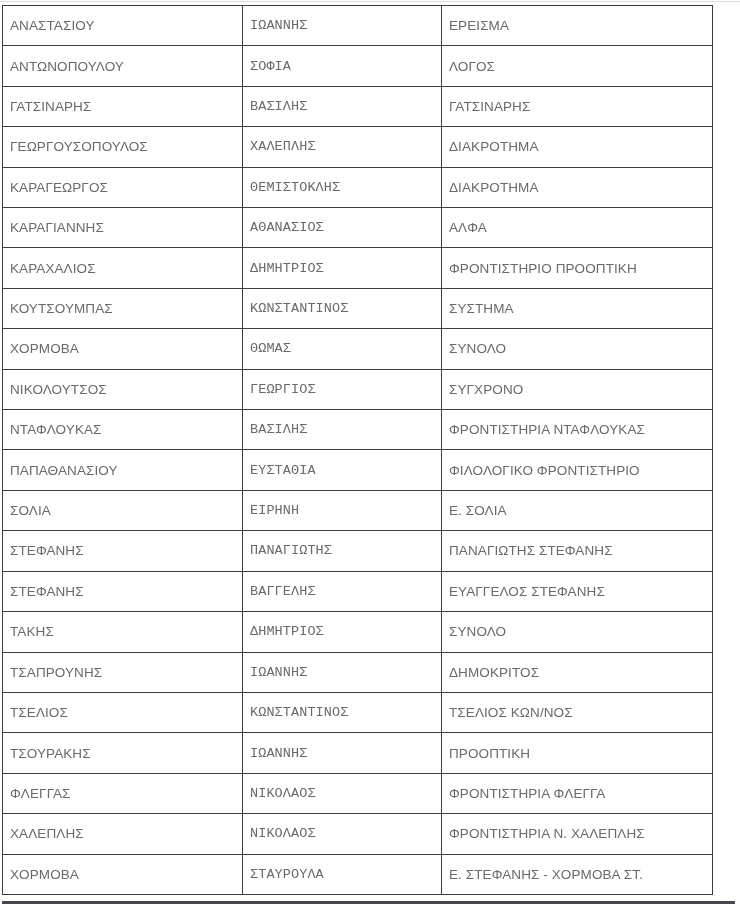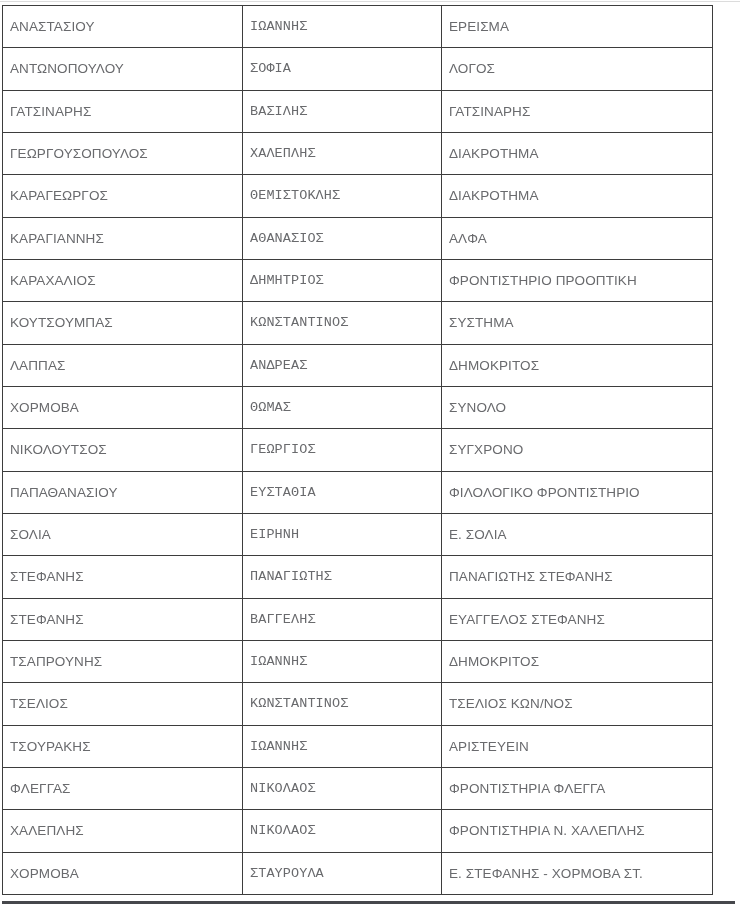--- a/index.html
+++ b/index.html
@@ -95,33 +95,33 @@
         <td class="col-surname">ΚΑΡΑΧΑΛΙΟΣ</td>
         <td class="col-firstname">ΔΗΜΗΤΡΙΟΣ</td>
         <td class="col-school">ΦΡΟΝΤΙΣΤΗΡΙΟ ΠΡΟΟΠΤΙΚΗ</td>
       </tr>
       <tr>
         <td class="col-surname">ΚΟΥΤΣΟΥΜΠΑΣ</td>
         <td class="col-firstname">ΚΩΝΣΤΑΝΤΙΝΟΣ</td>
         <td class="col-school">ΣΥΣΤΗΜΑ</td>
       </tr>
       <tr>
-        <td class="col-surname">ΛΑΠΠΑΣ</td>
-        <td class="col-firstname">ΑΝΔΡΕΑΣ</td>
-        <td class="col-school">ΔΗΜΟΚΡΙΤΟΣ</td>
-      </tr>
-      <tr>
         <td class="col-surname">ΧΟΡΜΟΒΑ</td>
         <td class="col-firstname">ΘΩΜΑΣ</td>
         <td class="col-school">ΣΥΝΟΛΟ</td>
       </tr>
       <tr>
         <td class="col-surname">ΝΙΚΟΛΟΥΤΣΟΣ</td>
         <td class="col-firstname">ΓΕΩΡΓΙΟΣ</td>
         <td class="col-school">ΣΥΓΧΡΟΝΟ</td>
+      </tr>
+      <tr>
+        <td class="col-surname">ΝΤΑΦΛΟΥΚΑΣ</td>
+        <td class="col-firstname">ΒΑΣΙΛΗΣ</td>
+        <td class="col-school">ΦΡΟΝΤΙΣΤΗΡΙΑ ΝΤΑΦΛΟΥΚΑΣ</td>
       </tr>
       <tr>
         <td class="col-surname">ΠΑΠΑΘΑΝΑΣΙΟΥ</td>
         <td class="col-firstname">ΕΥΣΤΑΘΙΑ</td>
         <td class="col-school">ΦΙΛΟΛΟΓΙΚΟ ΦΡΟΝΤΙΣΤΗΡΙΟ</td>
       </tr>
       <tr>
         <td class="col-surname">ΣΟΛΙΑ</td>
         <td class="col-firstname">ΕΙΡΗΝΗ</td>
         <td class="col-school">Ε. ΣΟΛΙΑ</td>
@@ -130,33 +130,38 @@
         <td class="col-surname">ΣΤΕΦΑΝΗΣ</td>
         <td class="col-firstname">ΠΑΝΑΓΙΩΤΗΣ</td>
         <td class="col-school">ΠΑΝΑΓΙΩΤΗΣ ΣΤΕΦΑΝΗΣ</td>
       </tr>
       <tr>
         <td class="col-surname">ΣΤΕΦΑΝΗΣ</td>
         <td class="col-firstname">ΒΑΓΓΕΛΗΣ</td>
         <td class="col-school">ΕΥΑΓΓΕΛΟΣ ΣΤΕΦΑΝΗΣ</td>
       </tr>
       <tr>
+        <td class="col-surname">ΤΑΚΗΣ</td>
+        <td class="col-firstname">ΔΗΜΗΤΡΙΟΣ</td>
+        <td class="col-school">ΣΥΝΟΛΟ</td>
+      </tr>
+      <tr>
         <td class="col-surname">ΤΣΑΠΡΟΥΝΗΣ</td>
         <td class="col-firstname">ΙΩΑΝΝΗΣ</td>
         <td class="col-school">ΔΗΜΟΚΡΙΤΟΣ</td>
       </tr>
       <tr>
         <td class="col-surname">ΤΣΕΛΙΟΣ</td>
         <td class="col-firstname">ΚΩΝΣΤΑΝΤΙΝΟΣ</td>
         <td class="col-school">ΤΣΕΛΙΟΣ ΚΩΝ/ΝΟΣ</td>
       </tr>
       <tr>
         <td class="col-surname">ΤΣΟΥΡΑΚΗΣ</td>
         <td class="col-firstname">ΙΩΑΝΝΗΣ</td>
-        <td class="col-school">ΑΡΙΣΤΕΥΕΙΝ</td>
+        <td class="col-school">ΠΡΟΟΠΤΙΚΗ</td>
       </tr>
       <tr>
         <td class="col-surname">ΦΛΕΓΓΑΣ</td>
         <td class="col-firstname">ΝΙΚΟΛΑΟΣ</td>
         <td class="col-school">ΦΡΟΝΤΙΣΤΗΡΙΑ ΦΛΕΓΓΑ</td>
       </tr>
       <tr>
         <td class="col-surname">ΧΑΛΕΠΛΗΣ</td>
         <td class="col-firstname">ΝΙΚΟΛΑΟΣ</td>
         <td class="col-school">ΦΡΟΝΤΙΣΤΗΡΙΑ Ν. ΧΑΛΕΠΛΗΣ</td>

